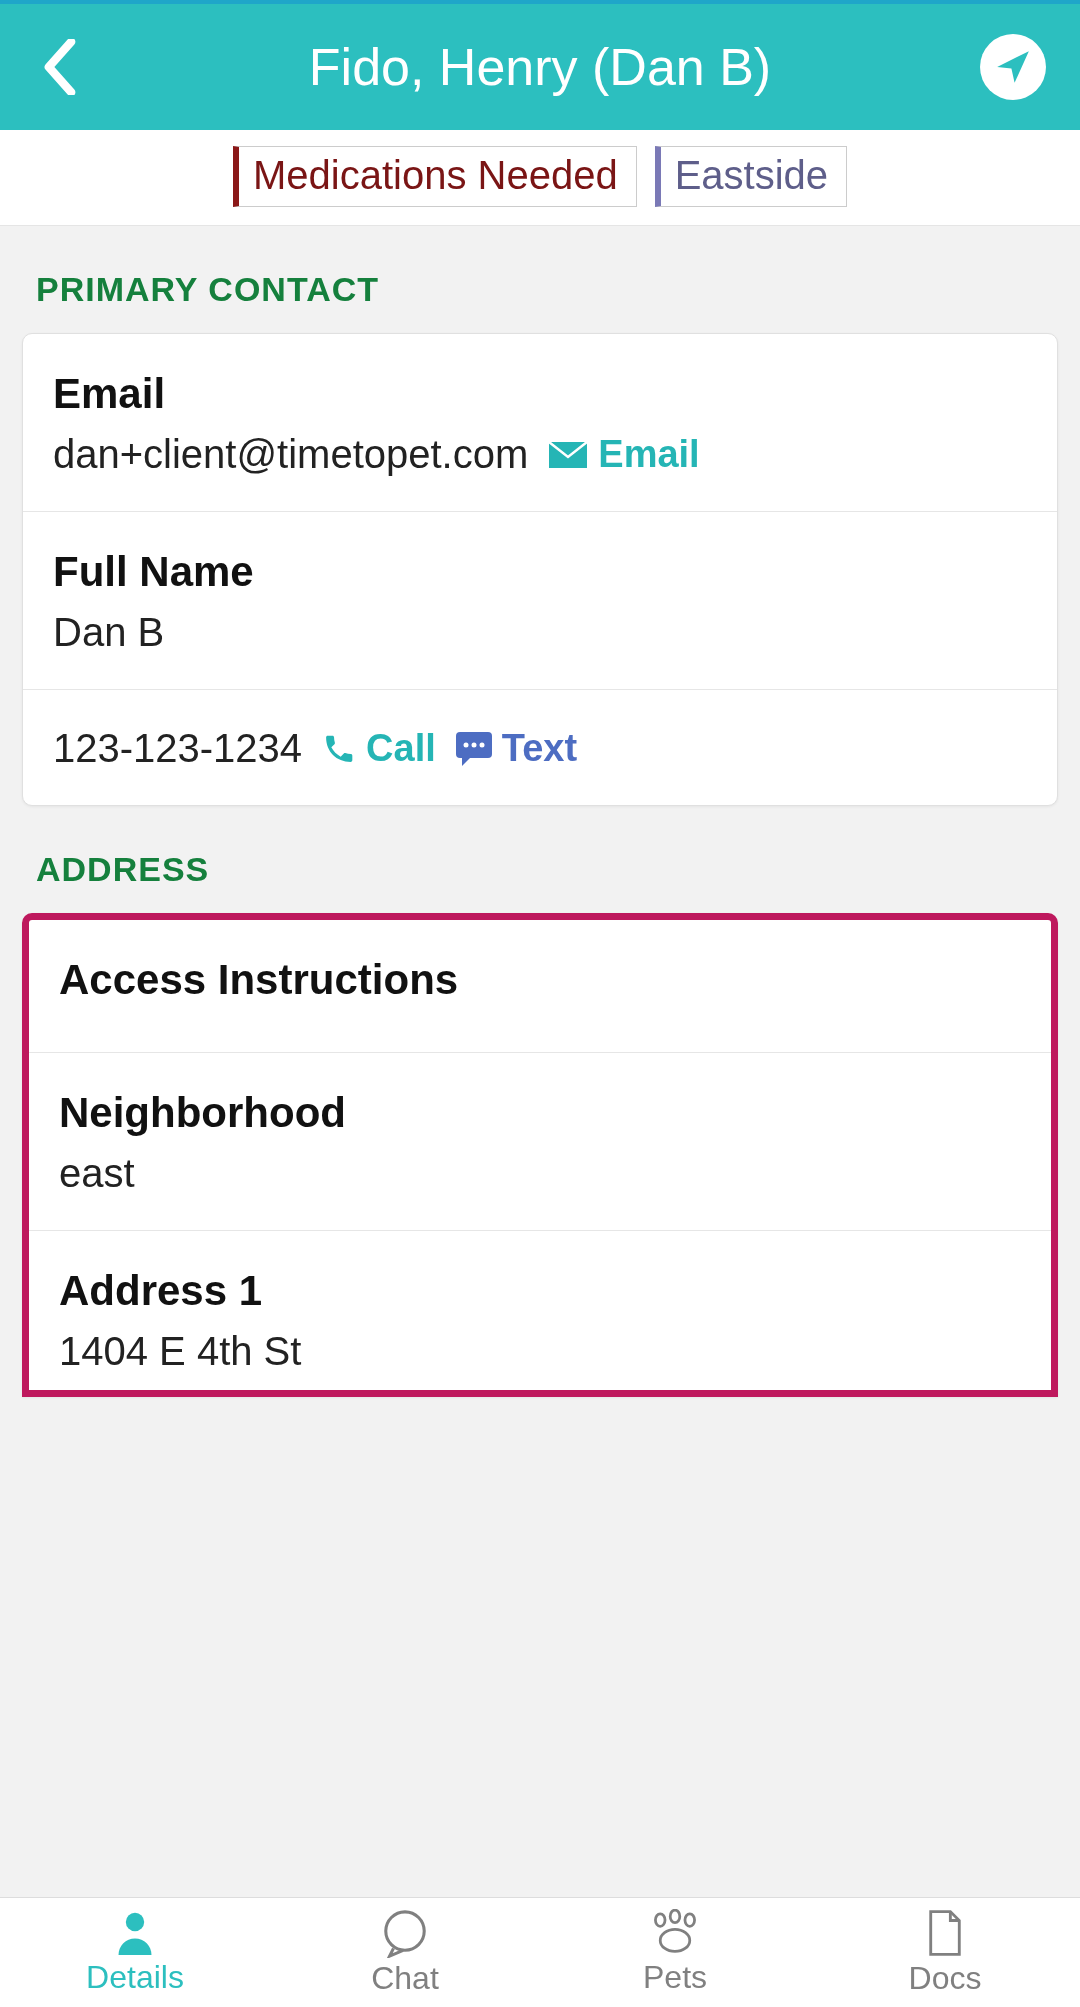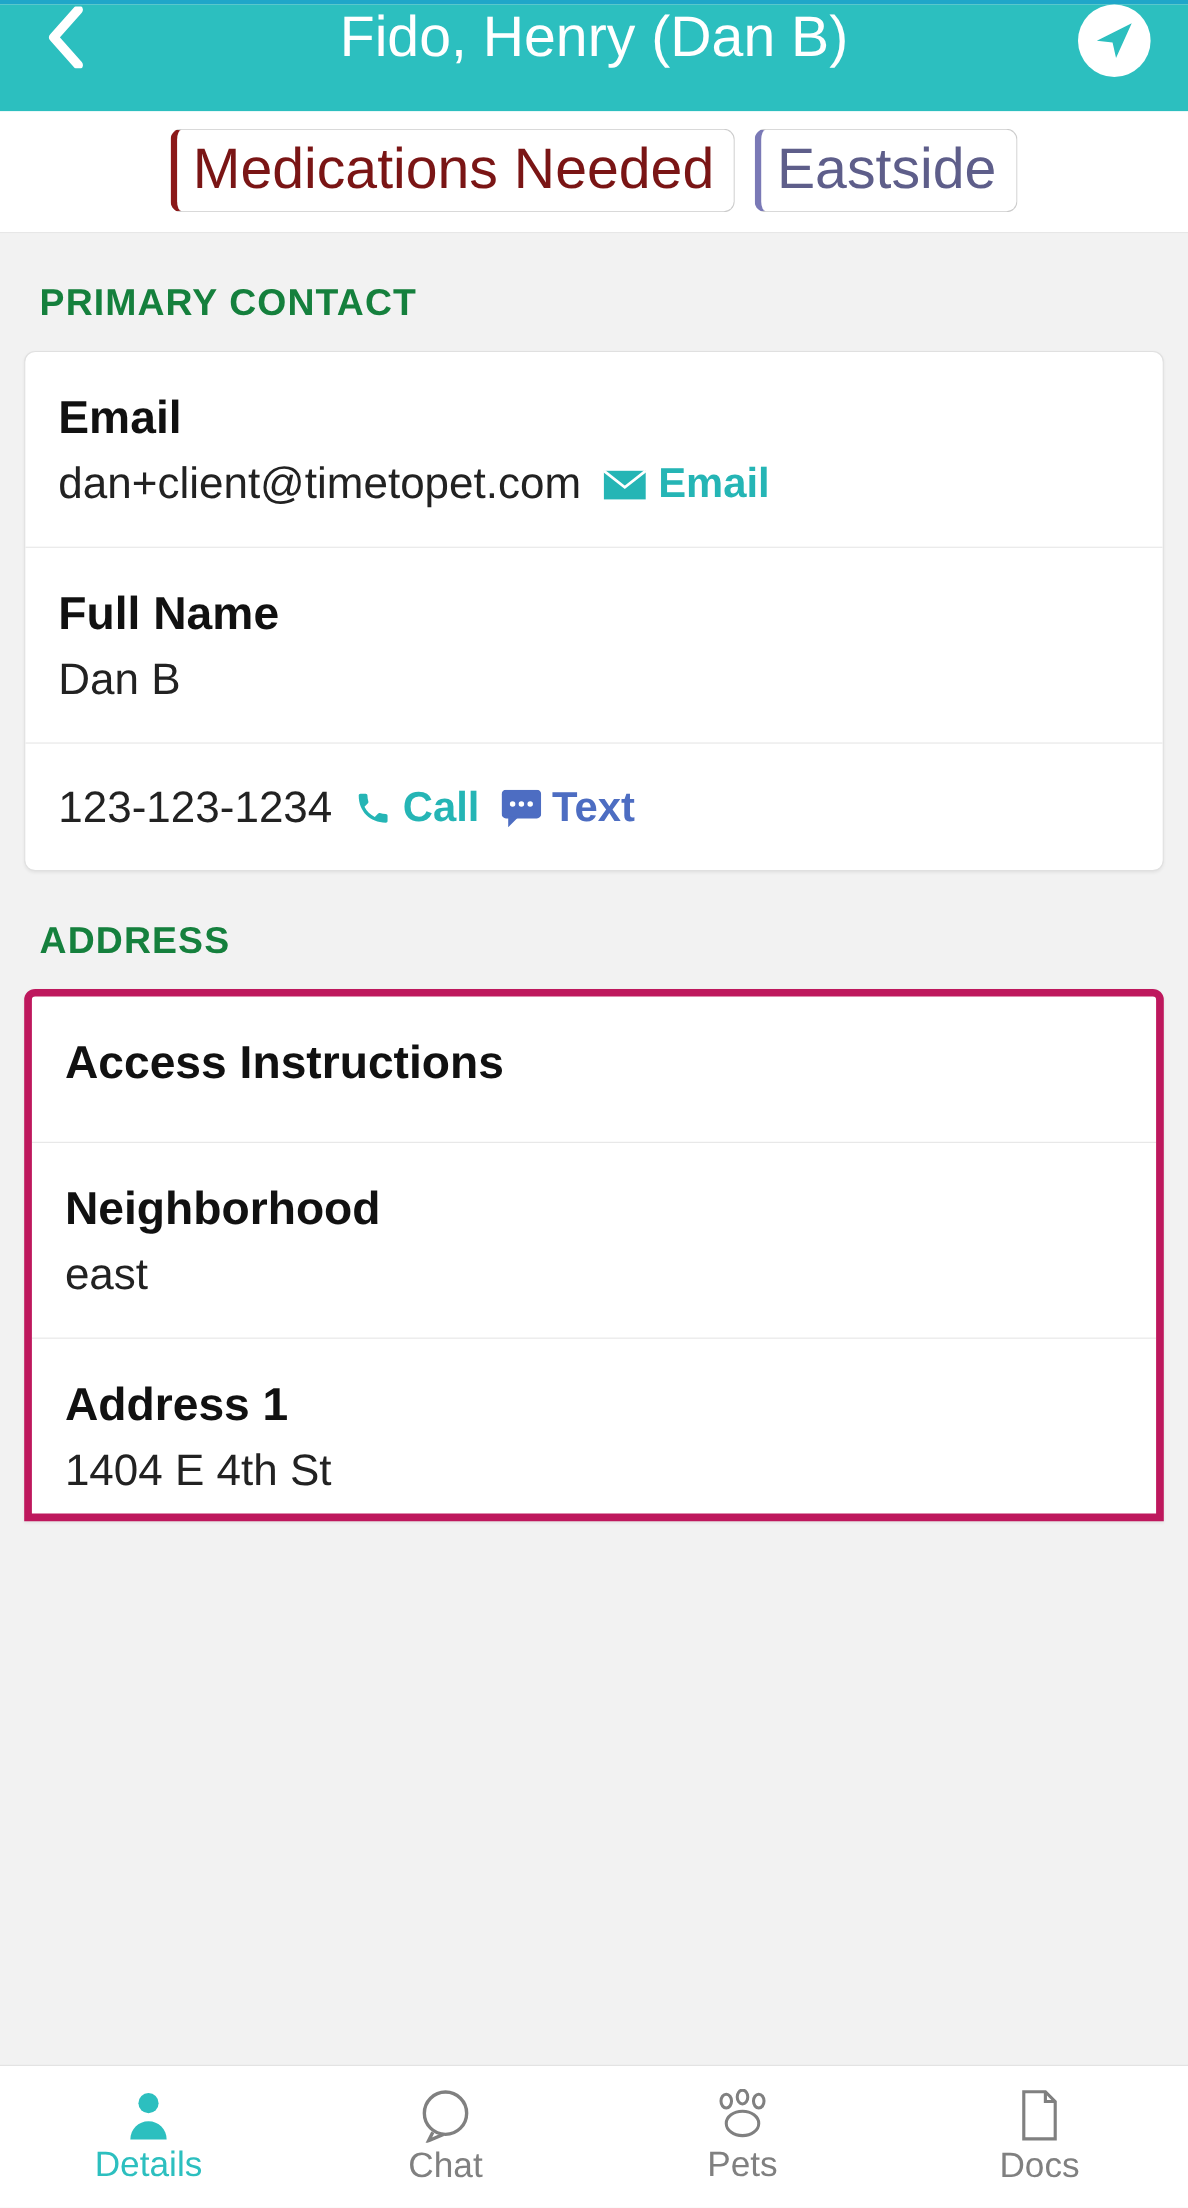--- a/index.html
+++ b/index.html
@@ -1,21 +1,22 @@
 <!DOCTYPE html>
 <html><head>
 <meta charset="utf-8">
 <style>
   * { box-sizing: border-box; margin: 0; padding: 0; }
   html, body { width: 1080px; height: 2007px; font-family: -apple-system, Helvetica, Arial, sans-serif; background: #f2f2f2; overflow: hidden; }
   .topbar-line { height: 4px; background: #1fa6c9; }
   .header {
     background: #2cbfbf;
-    height: 97px;
-    display: flex;
+    height: 126px;
+    display: flex;
+    align-items: center;
     padding: 0 30px;
     position: relative;
   }
   .back-btn {
     width: 60px; height: 60px;
     display: flex; align-items: center; justify-content: center;
     color: #fff;
   }
   .header-title {
     color: #fff;
@@ -37,23 +38,23 @@
     background: #fff;
     padding: 16px 0 18px 0;
     display: flex;
     justify-content: center;
     gap: 18px;
     border-bottom: 1px solid #e5e5e5;
   }
   .tag {
     border: 1px solid #ccc;
     border-left-width: 6px;
-    border-radius: 10px;
+    border-radius: 0;
     padding: 6px 18px 8px 14px;
-    font-size: 52px;
+    font-size: 40px;
     background: #fff;
   }
   .tag.medred { border-left-color: #8b1818; color: #7a1515; }
   .tag.east { border-left-color: #7a79b6; color: #5e5e8a; }
 
   .content { padding: 0 0 0 0; }
 
   .section-header {
     color: #15803d;
     font-weight: 700;
@@ -104,21 +105,21 @@
     gap: 10px;
     font-weight: 700;
     font-size: 38px;
   }
   .inline-action.teal { color: #25b5b5; }
   .inline-action.blue { color: #4d6dc2; }
 
   .tabbar {
     position: absolute;
     bottom: 0; left: 0; right: 0;
-    height: 130px;
+    height: 110px;
     background: #fff;
     border-top: 1px solid #ddd;
     display: flex;
   }
   .tab {
     flex: 1;
     display: flex;
     flex-direction: column;
     align-items: center;
     justify-content: center;

